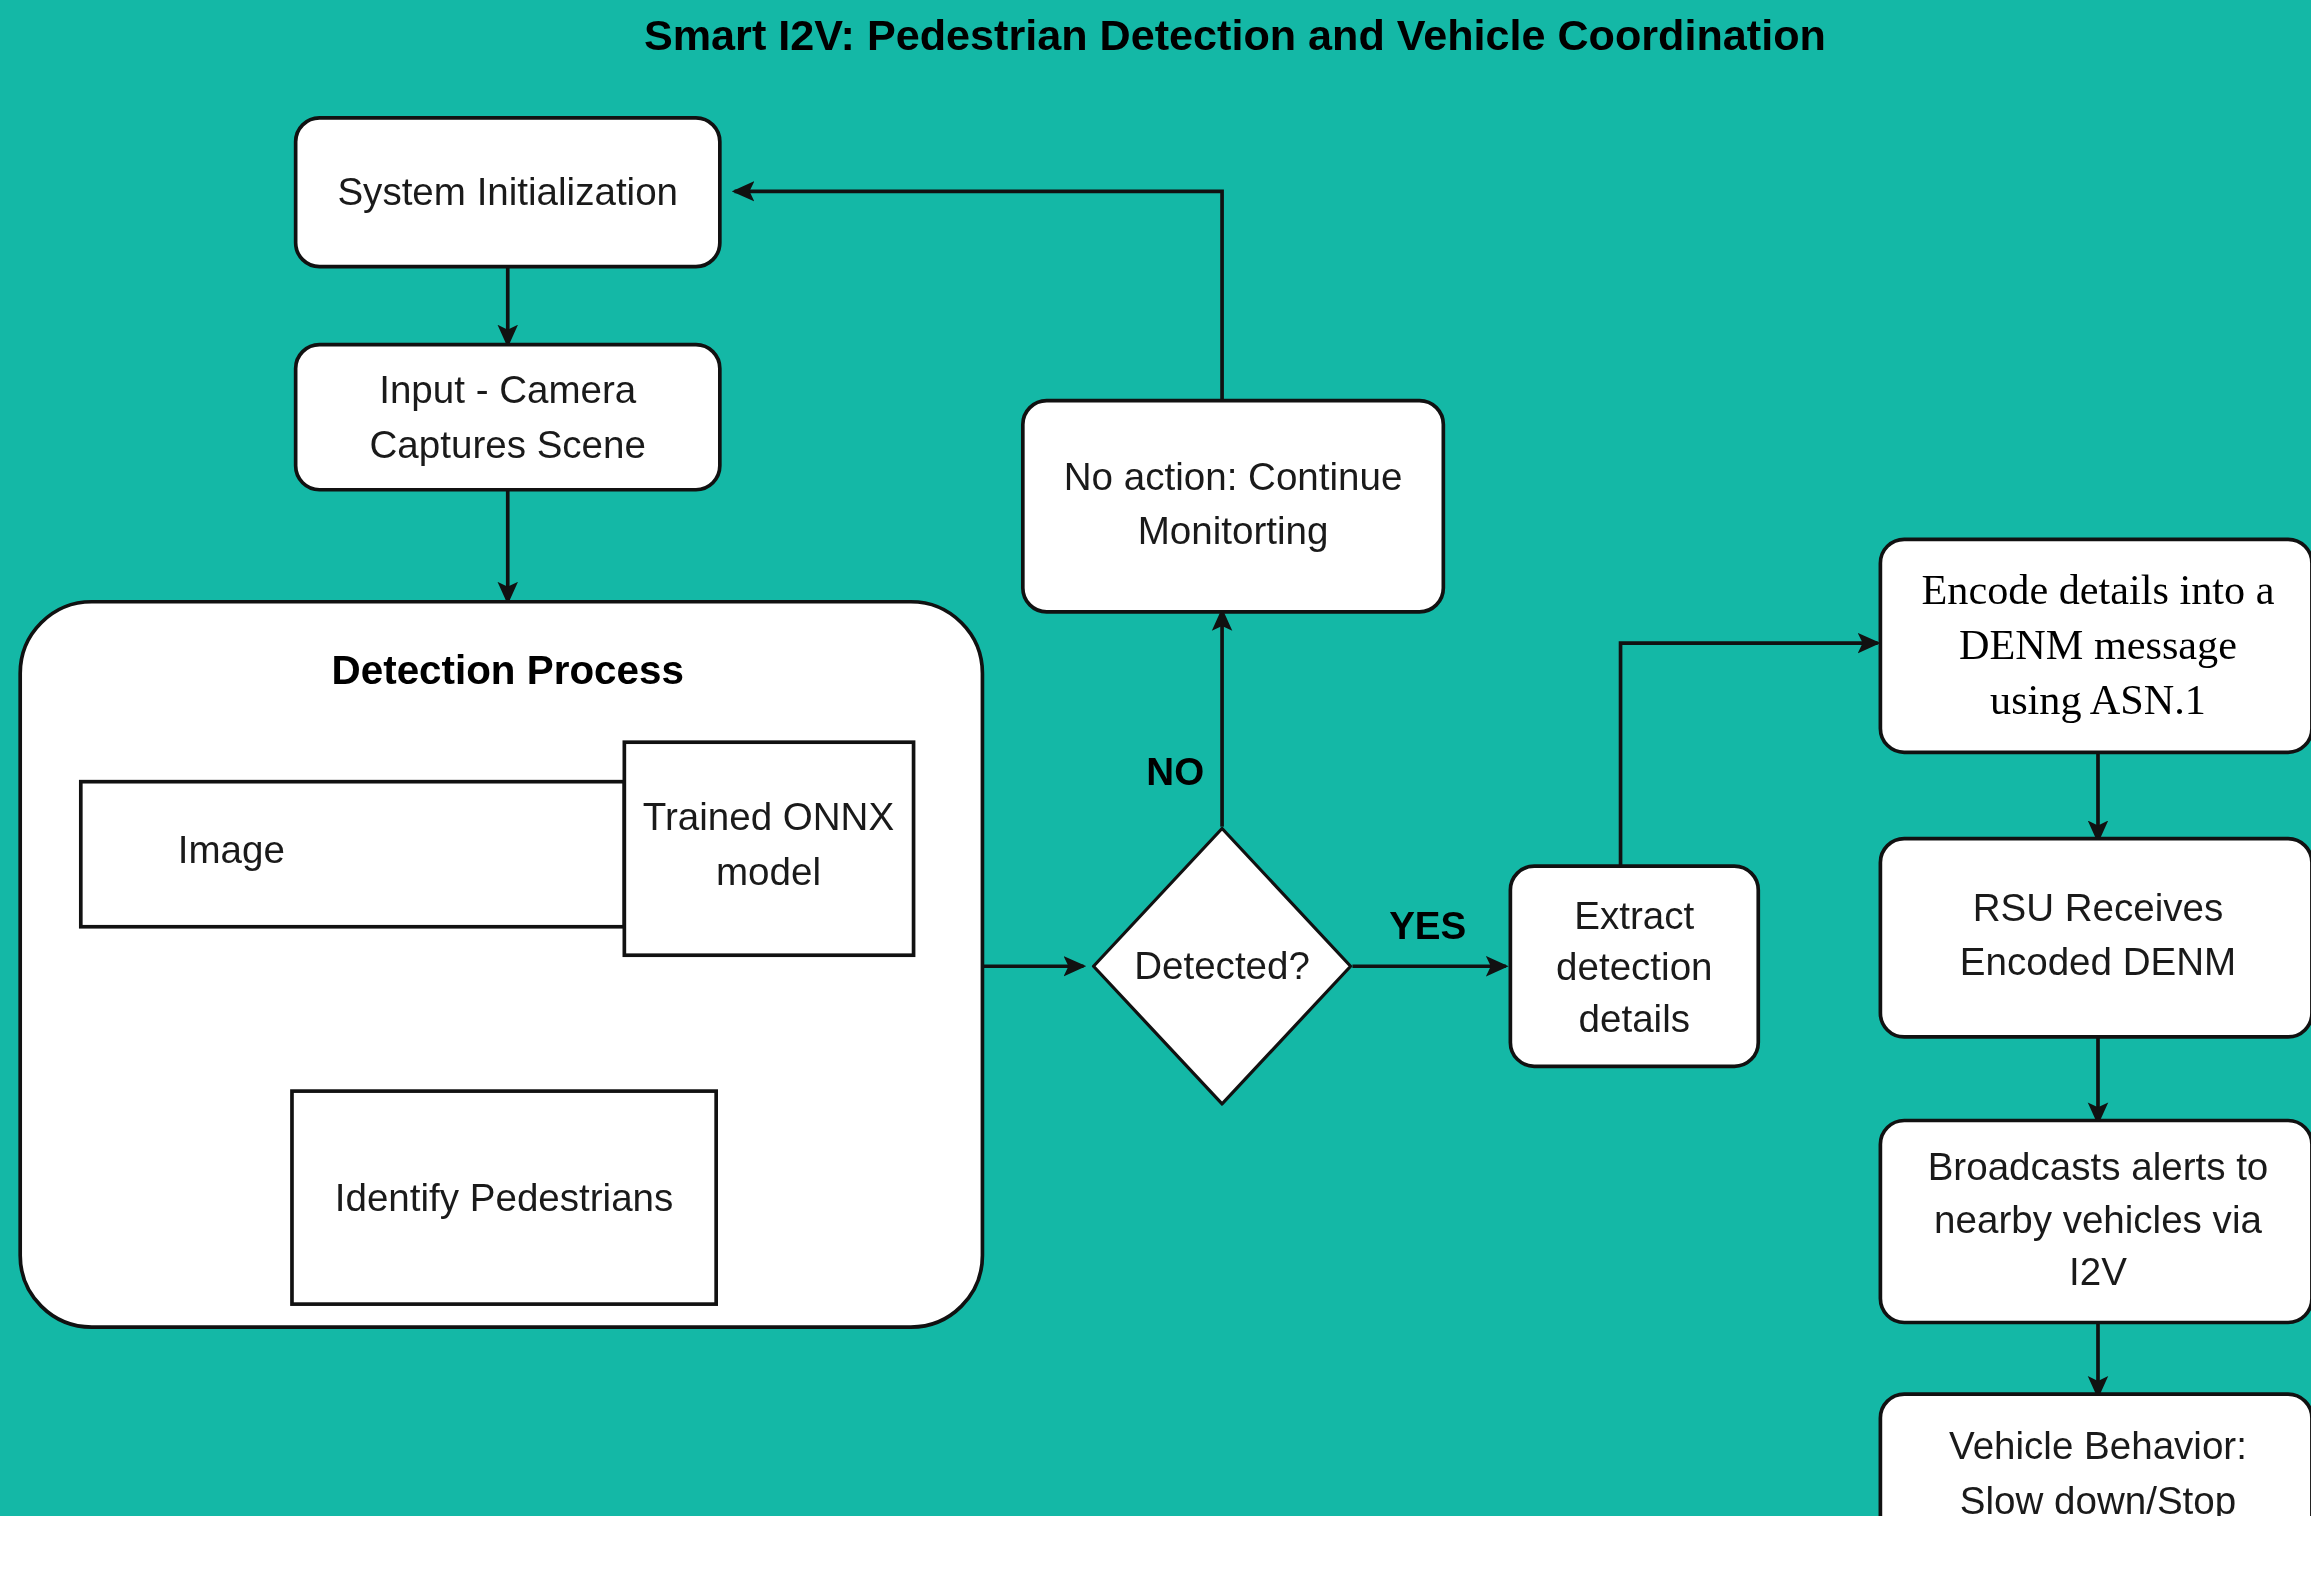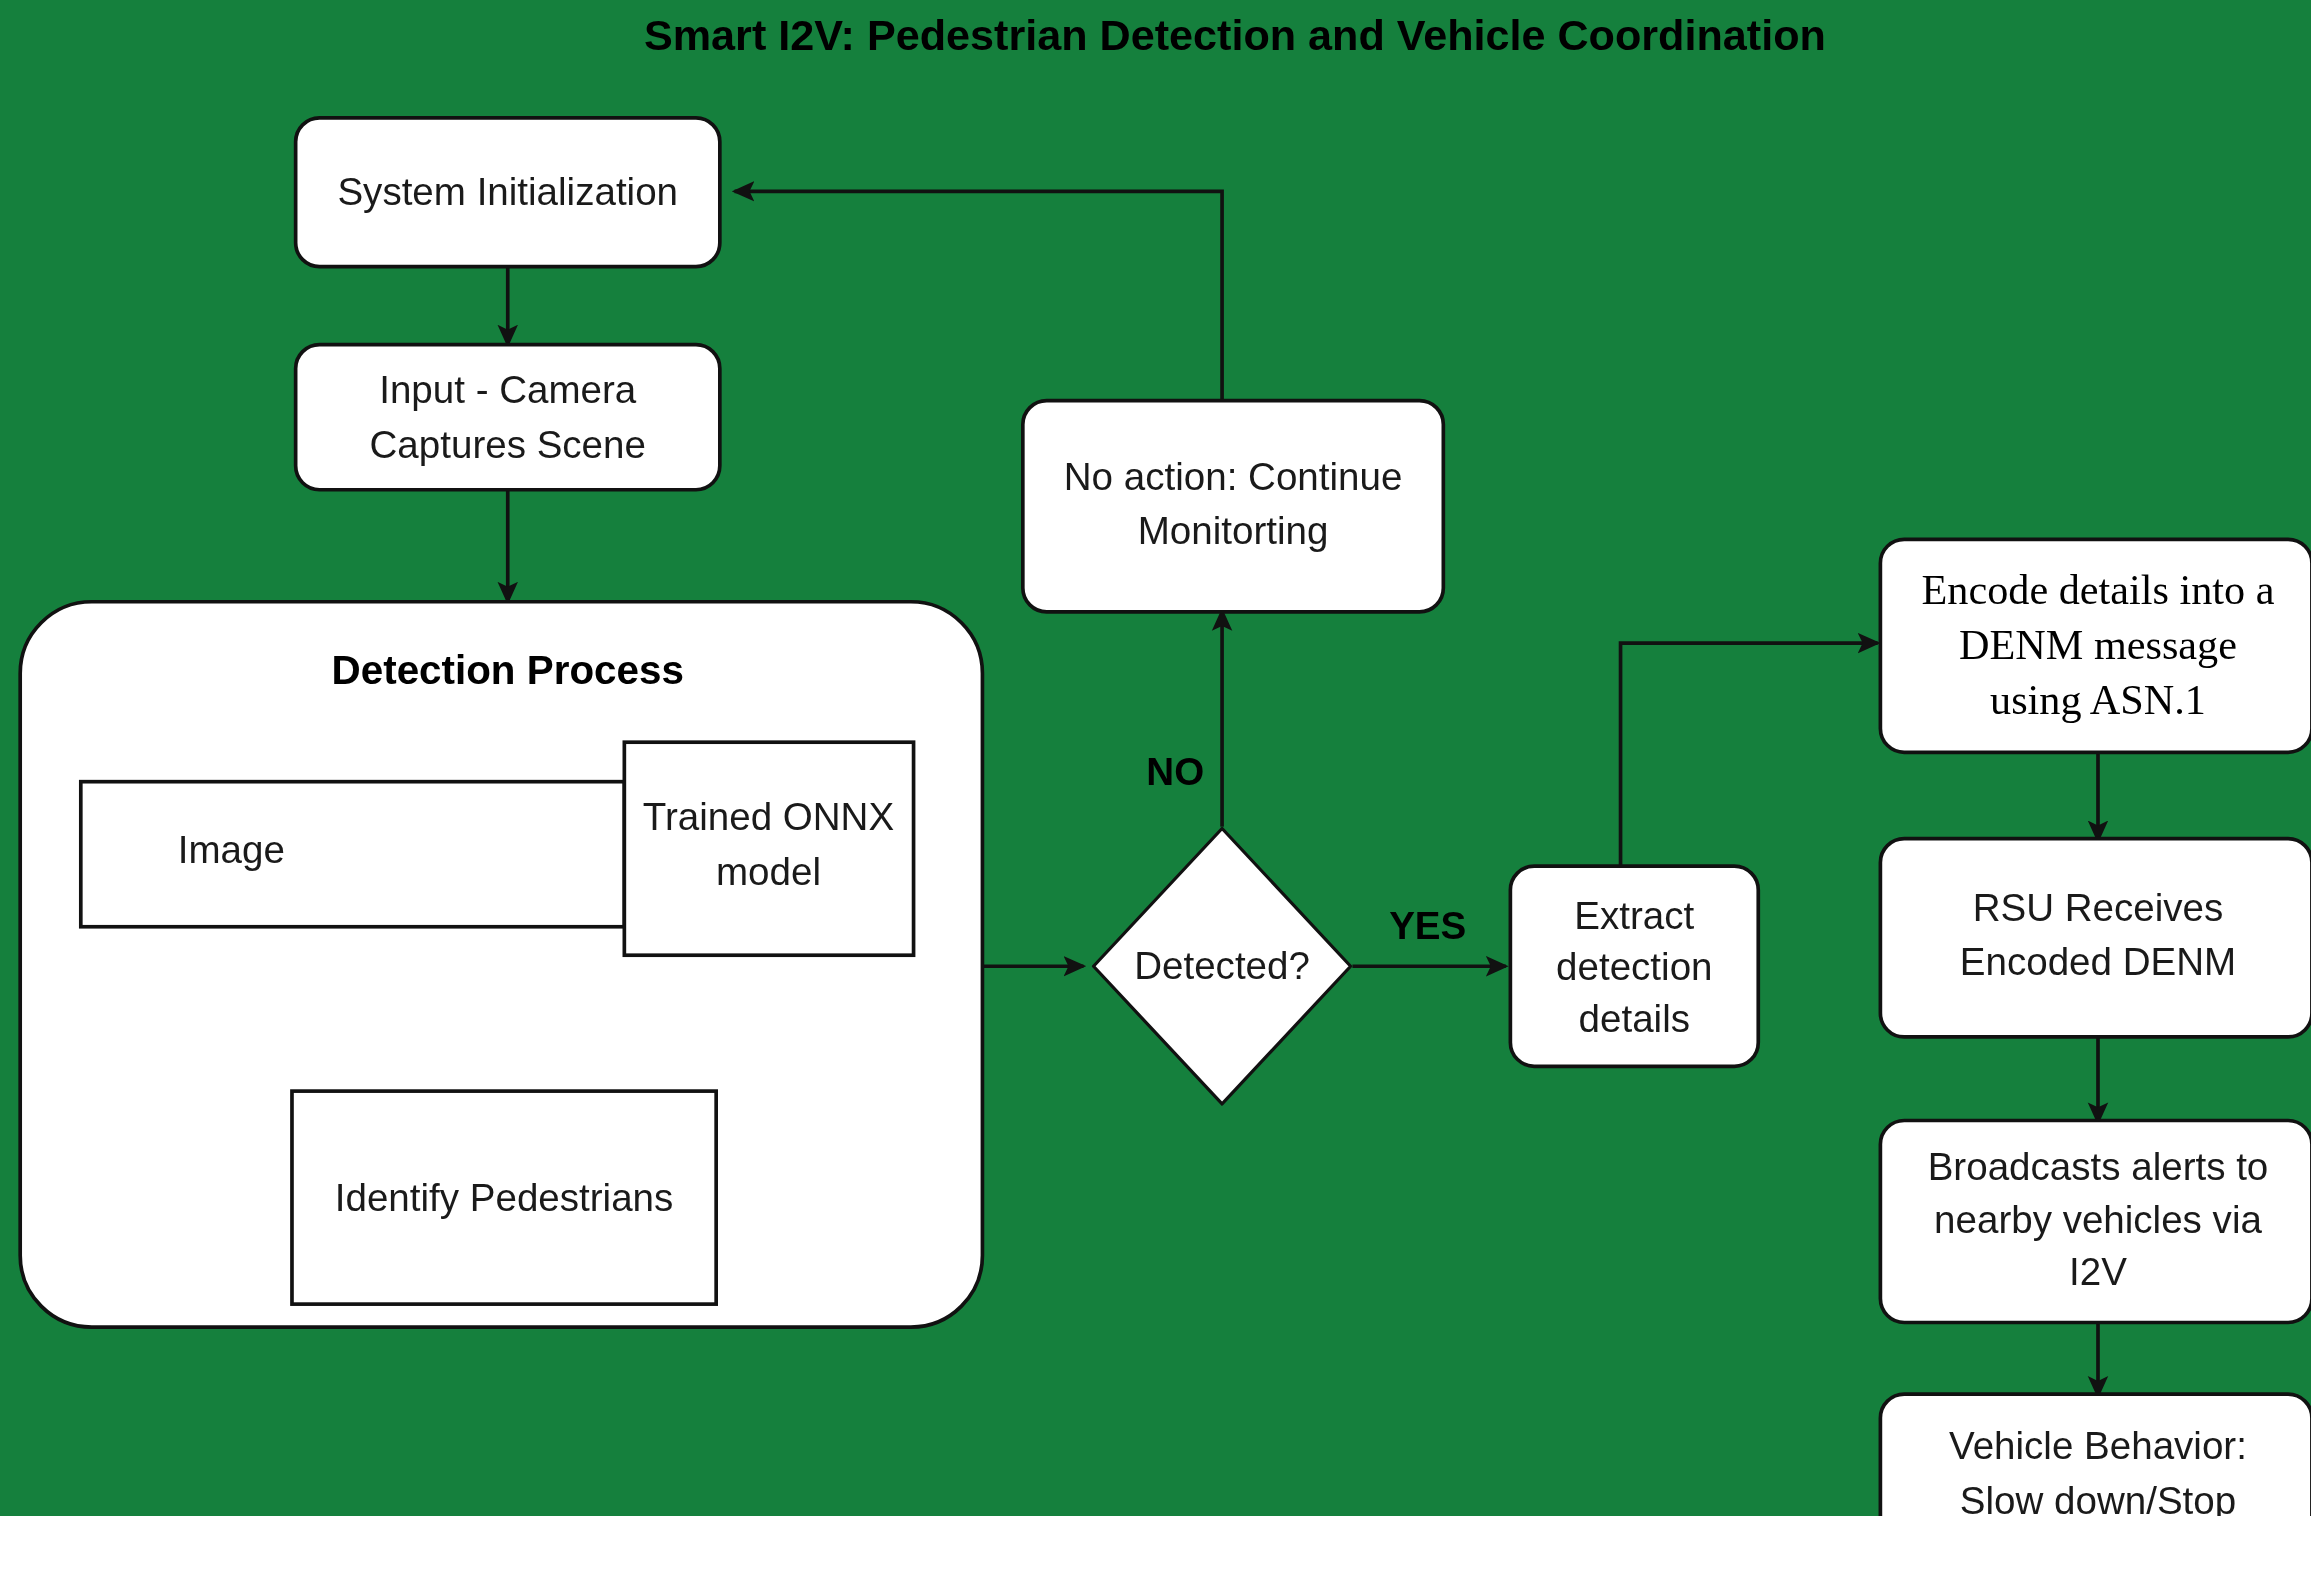--- a/index.html
+++ b/index.html
@@ -5,21 +5,21 @@
 <style>
   html, body {
     margin: 0;
     padding: 0;
     background: #ffffff;
   }
   #page {
     position: relative;
     width: 2311px;
     height: 1516px;
-    background: #15803d;
+    background: #14b8a6;
     overflow: hidden;
   }
   svg.flow {
     position: absolute;
     top: 0;
     left: 0;
     width: 2311px;
     height: 1590px;
     display: block;
   }

